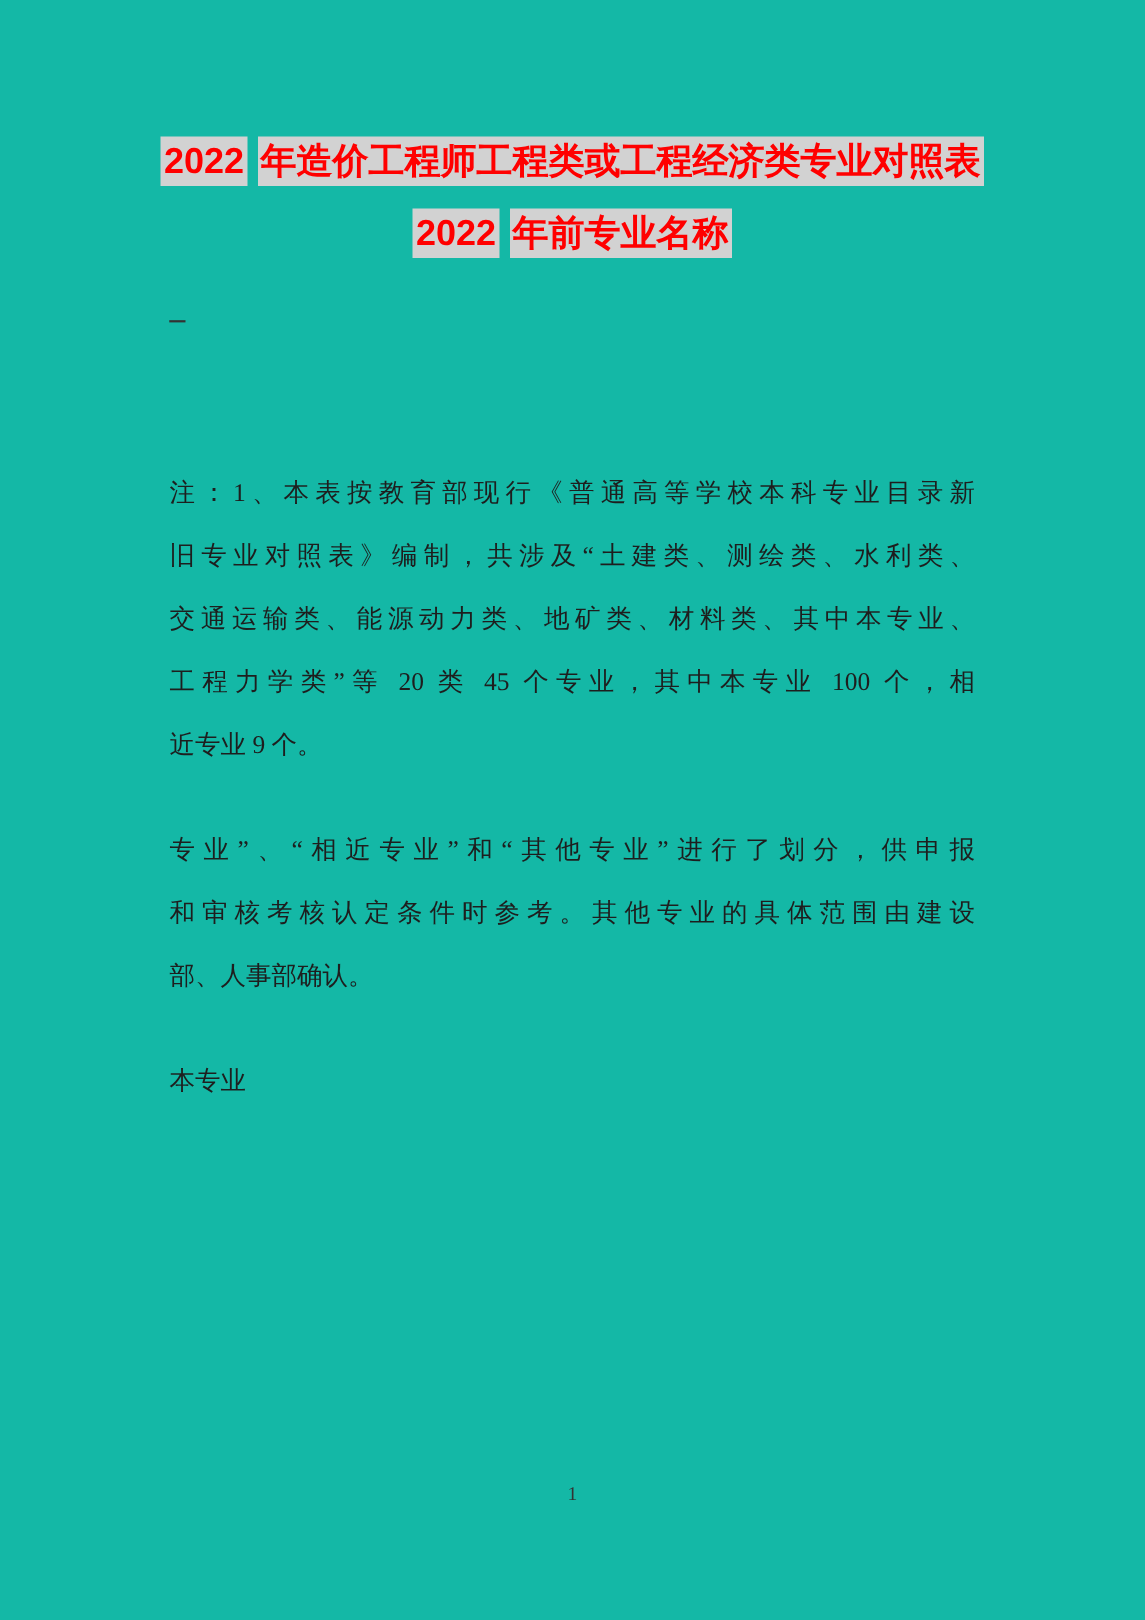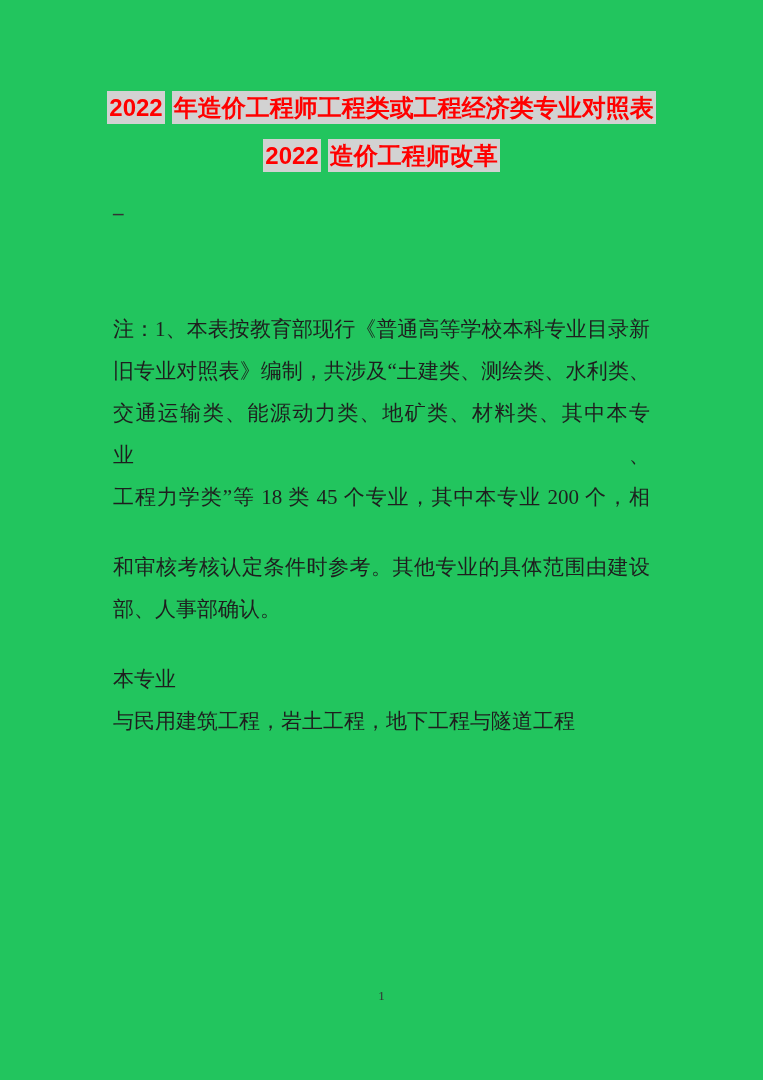--- a/index.html
+++ b/index.html
@@ -9,21 +9,21 @@
     height: 1080px;
     background: #ffffff;
     overflow: hidden;
     font-family: "Liberation Serif", serif;
     color: #1e1e1e;
   }
   .page {
     position: relative;
     width: 763px;
     height: 1080px;
-    background: #22c55e;
+    background: #14b8a6;
   }
   
   .title {
     margin: 0;
     padding-top: 84px;
     text-align: center;
     font-family: "Liberation Sans", sans-serif;
     font-weight: 700;
     font-size: 24px;
     color: #ff0000;
@@ -43,21 +43,21 @@
     height: 30px;
     line-height: 30px;
     font-weight: 700;
     font-size: 21px;
     color: #333333;
   }
   
   .content {
     margin-left: 113px;
     margin-right: 113px;
-    font-size: 21px;
+    font-size: 17px;
     color: #1e1e1e;
   }
   .para .line, .section .line {
     line-height: 42px;
     white-space: normal;
   }
   .j {
     text-align: justify;
     text-align-last: justify;
     text-justify: inter-character;
@@ -81,42 +81,43 @@
 </head>
 <body>
 
 <div class="page">
 
   <h1 class="title">
     <div class="title-line">
       <span class="hl num">2022</span><span class="hl">年造价工程师工程类或工程经济类专业对照表</span>
     </div>
     <div class="title-line">
-      <span class="hl num">2022</span><span class="hl">造价工程师改革</span>
+      <span class="hl num">2022</span><span class="hl">年前专业名称</span>
     </div>
   </h1>
 
   <div class="dash-row">_</div>
 
   <div class="content">
 
     <div class="para para1">
       <div class="line j">注：1、本表按教育部现行《普通高等学校本科专业目录新</div>
       <div class="line j">旧专业对照表》编制，共涉及“土建类、测绘类、水利类、</div>
       <div class="line j">交通运输类、能源动力类、地矿类、材料类、其中本专业、</div>
-      <div class="line j">工程力学类”等 18 类 45 个专业，其中本专业 200 个，相</div>
+      <div class="line j">工程力学类”等 20 类 45 个专业，其中本专业 100 个，相</div>
+      <div class="line">近专业 9 个。</div>
     </div>
 
     <div class="para para2">
+      <div class="line j">专业”、“相近专业”和“其他专业”进行了划分，供申报</div>
       <div class="line j">和审核考核认定条件时参考。其他专业的具体范围由建设</div>
       <div class="line">部、人事部确认。</div>
     </div>
 
     <div class="section">
       <div class="line">本专业</div>
-      <div class="line">与民用建筑工程，岩土工程，地下工程与隧道工程</div>
     </div>
 
   </div>
 
   <div class="footer">1</div>
 
 </div>
 
 </body></html>

